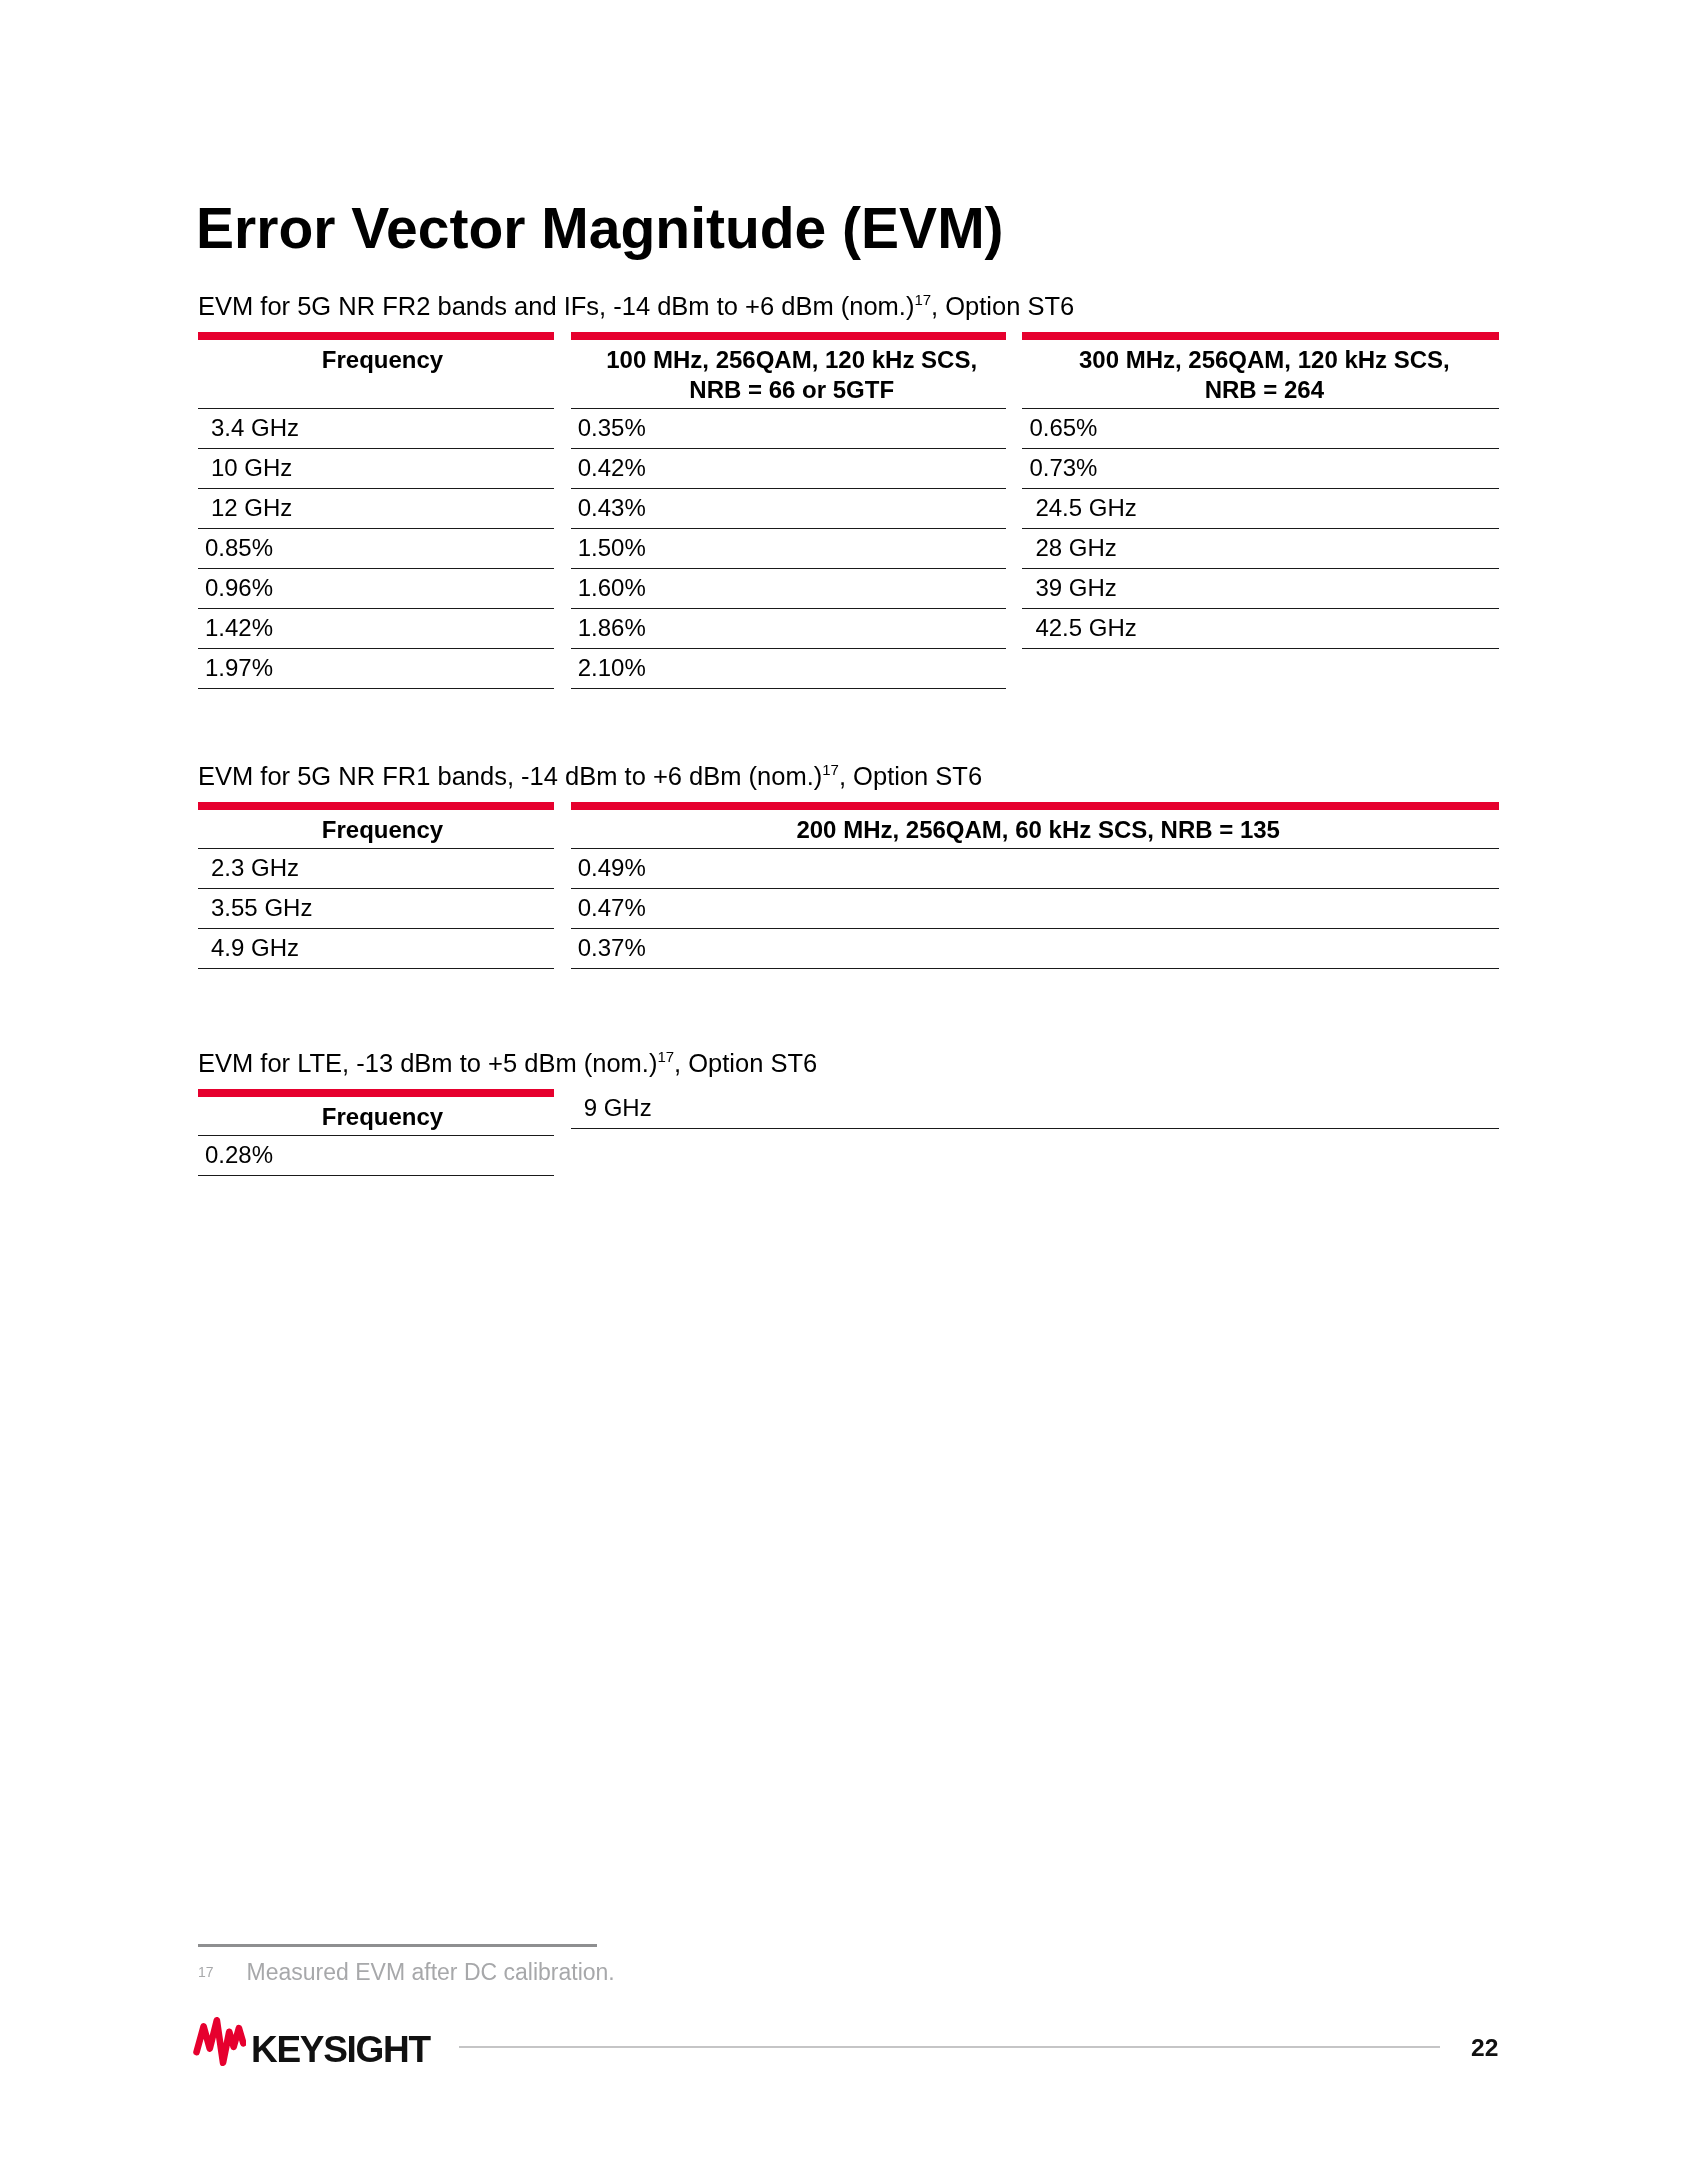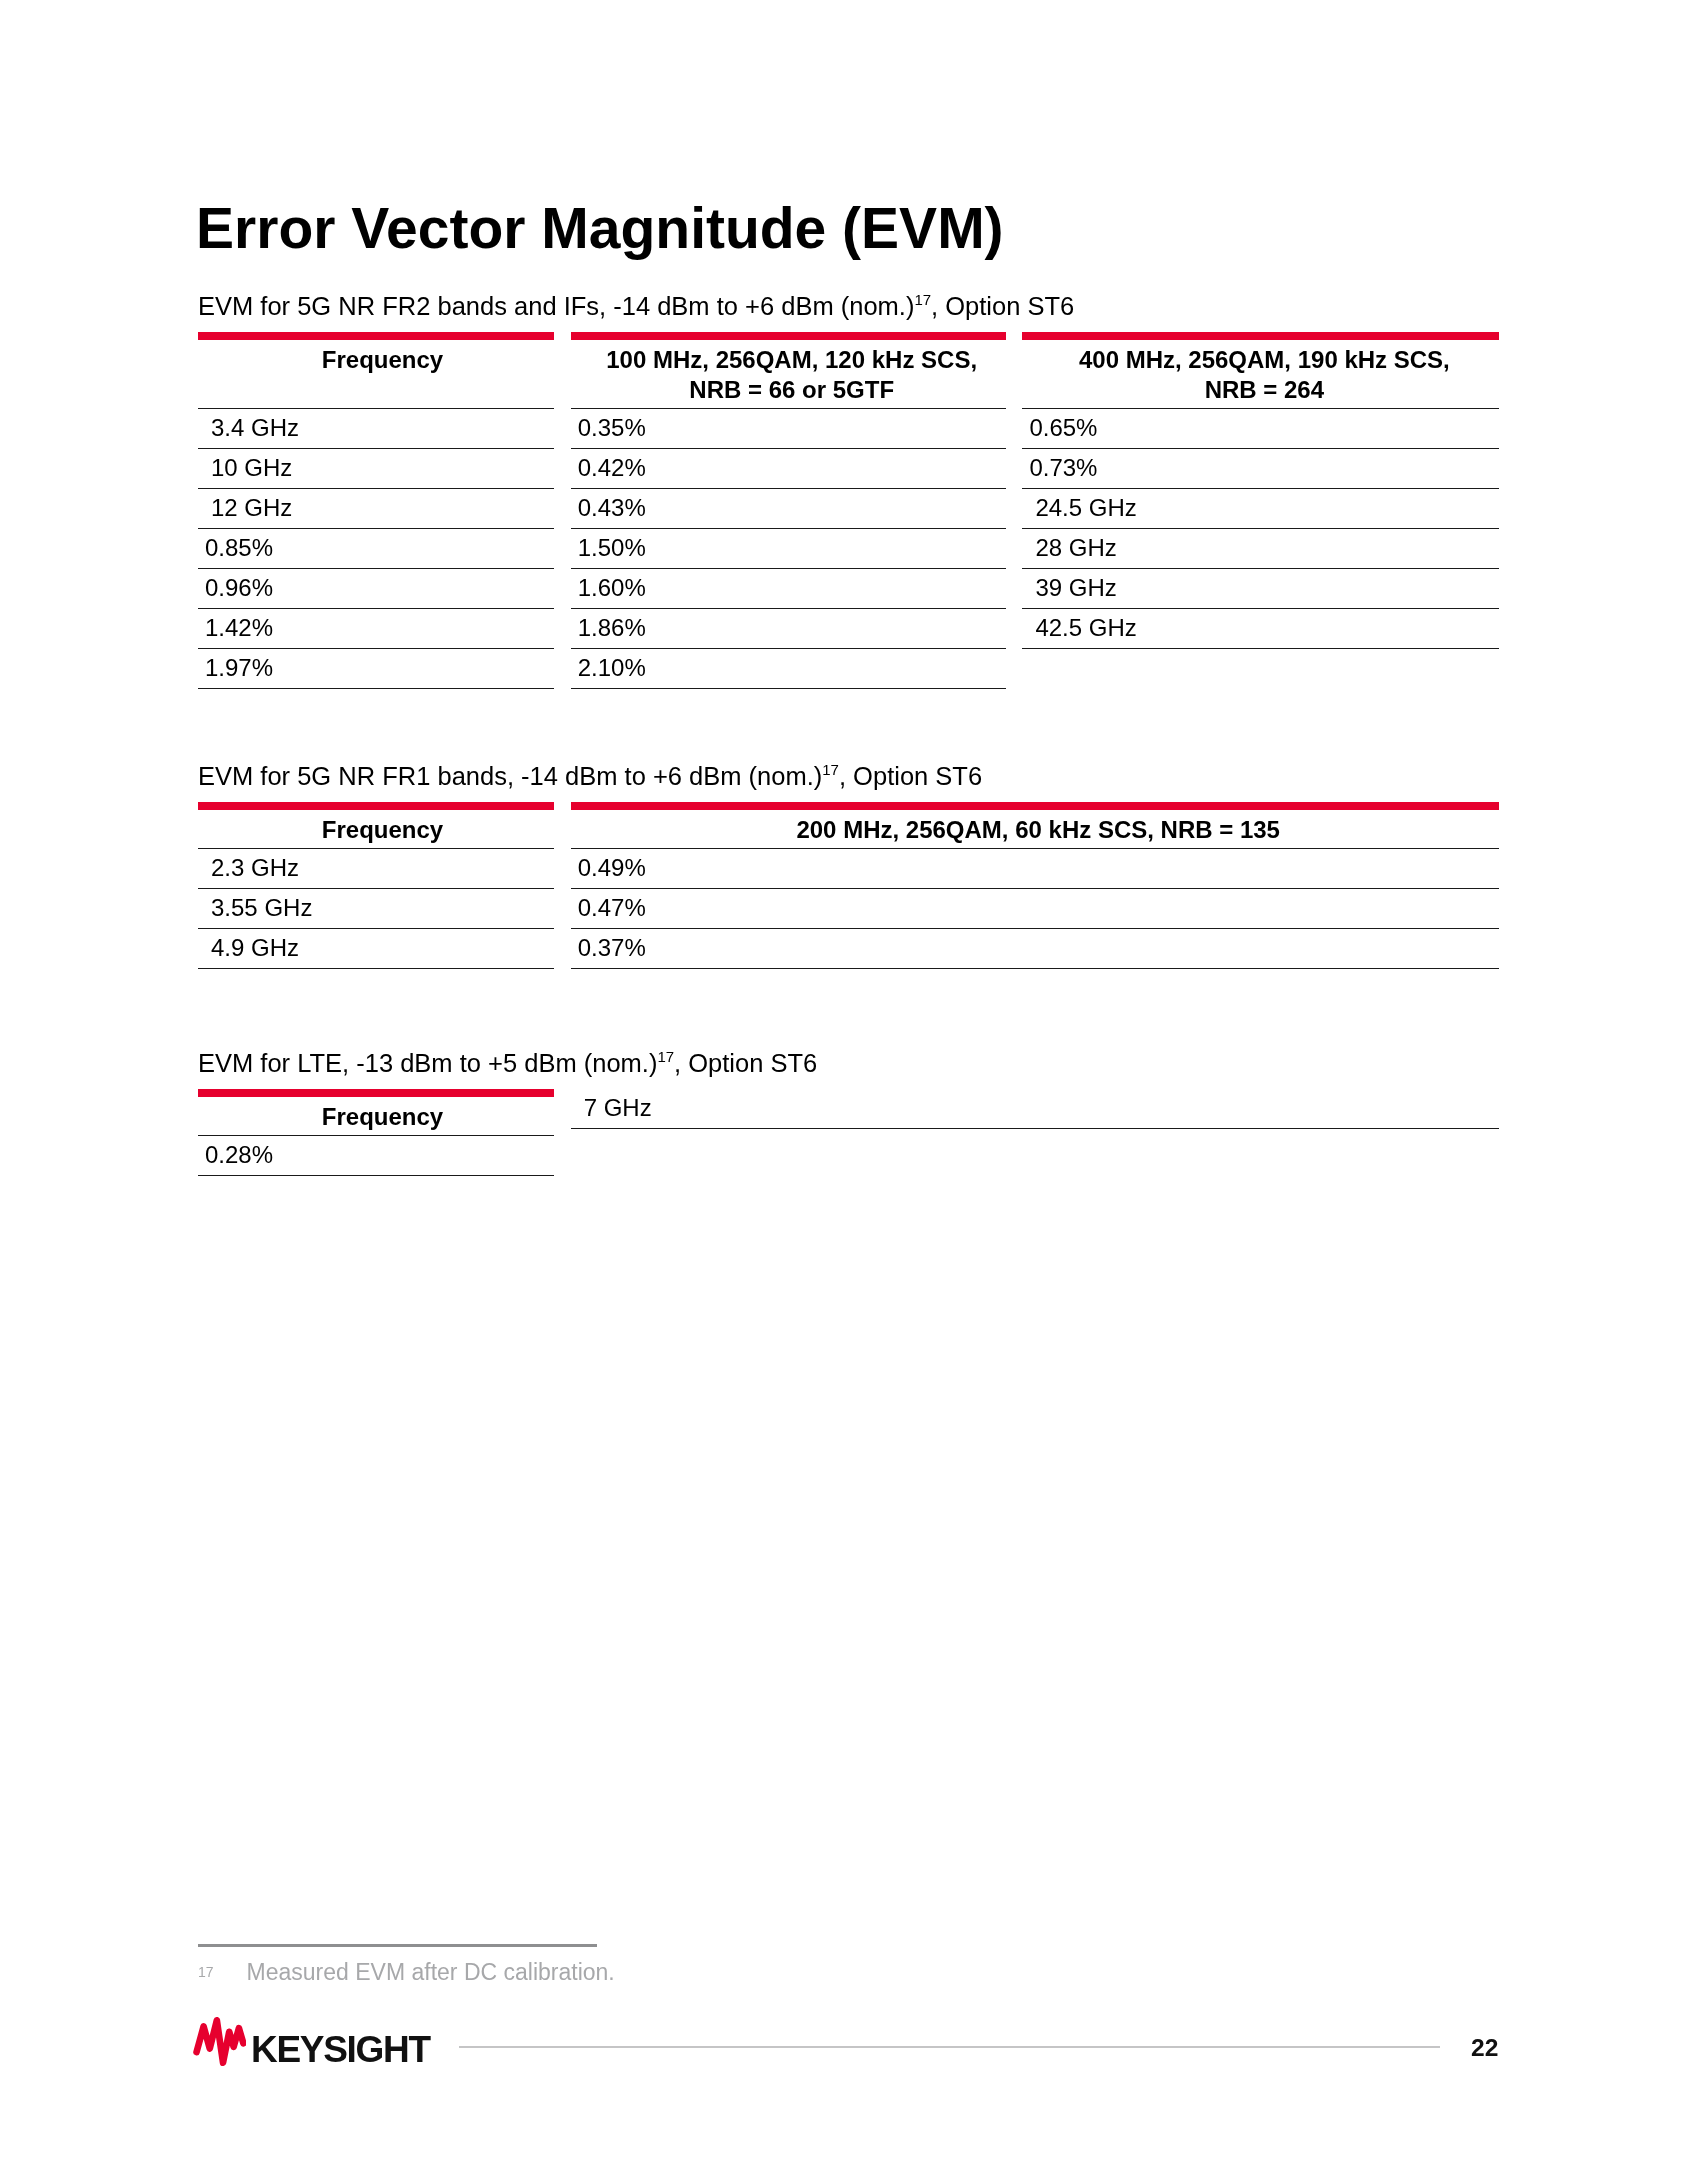--- a/index.html
+++ b/index.html
@@ -135,21 +135,21 @@
         <div class="table-title"><span>EVM for 5G NR FR2 bands and IFs, -14 dBm to +6 dBm (nom.)</span><sup>17</sup><span>, Option ST6</span></div>
         <div class="spec-grid" style="grid-template-columns: 356px 435px 477px; column-gap: 16.7px;">
           <div class="th first">
             <div>Frequency</div>
           </div>
           <div class="th">
             <div>100 MHz, 256QAM, 120 kHz SCS,</div>
             <div>NRB = 66 or 5GTF</div>
           </div>
           <div class="th">
-            <div>400 MHz, 256QAM, 190 kHz SCS,</div>
+            <div>300 MHz, 256QAM, 120 kHz SCS,</div>
             <div>NRB = 264</div>
           </div>
           <div class="td first">3.4 GHz</div>
           <div class="td">0.35%</div>
           <div class="td">0.65%</div>
           <div class="td first">10 GHz</div>
           <div class="td">0.42%</div>
           <div class="td">0.73%</div>
           <div class="td first">12 GHz</div>
           <div class="td">0.43%</div>
@@ -183,21 +183,21 @@
           <div class="td first">4.9 GHz</div>
           <div class="td">0.37%</div>
         </div>
       </div>
       <div class="table-block" style="top: 1047px; left: 198px; width: 1301px;">
         <div class="table-title"><span>EVM for LTE, -13 dBm to +5 dBm (nom.)</span><sup>17</sup><span>, Option ST6</span></div>
         <div class="spec-grid" style="grid-template-columns: 356px 928px; column-gap: 16.7px;">
           <div class="th first">
             <div>Frequency</div>
           </div>
-          <div class="td first">7 GHz</div>
+          <div class="td first">9 GHz</div>
           <div class="td">0.28%</div>
         </div>
       </div>
     </div>
 
   <div class="fn-rule"></div>
   <div class="footnote"><sup class="fn-marker">17</sup><span class="fn-text">Measured EVM after DC calibration.</span></div>
 
   <div class="footer">
     <svg class="spark" viewBox="0 0 60 60" xmlns="http://www.w3.org/2000/svg">

